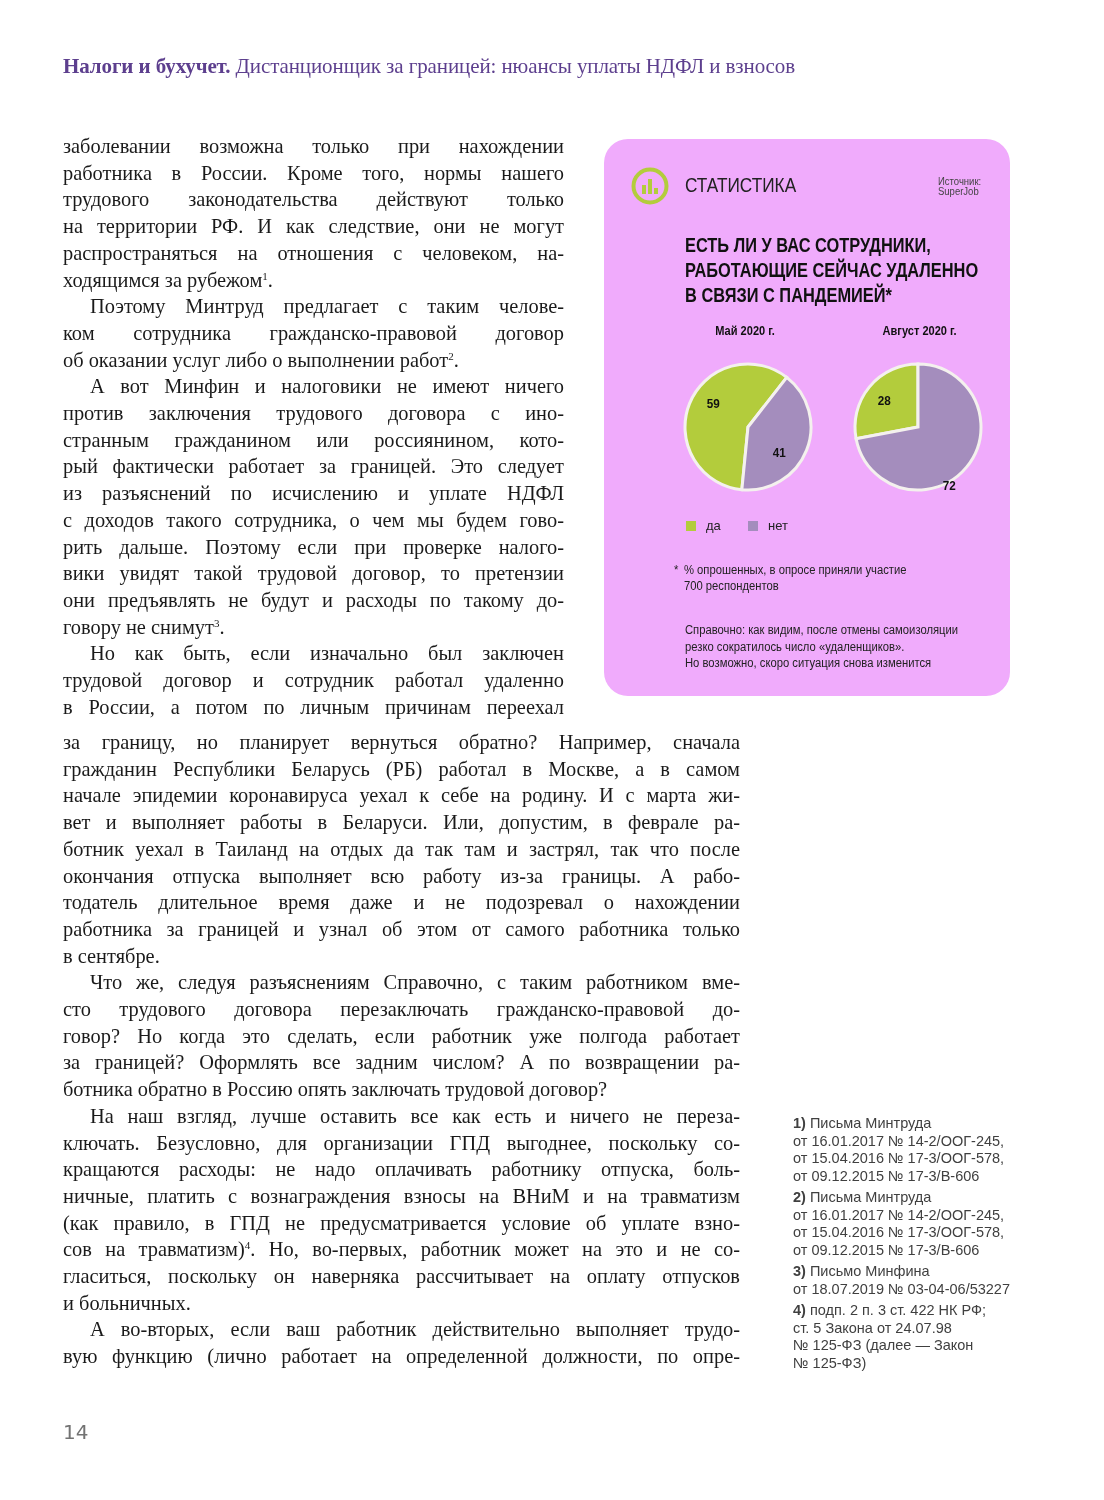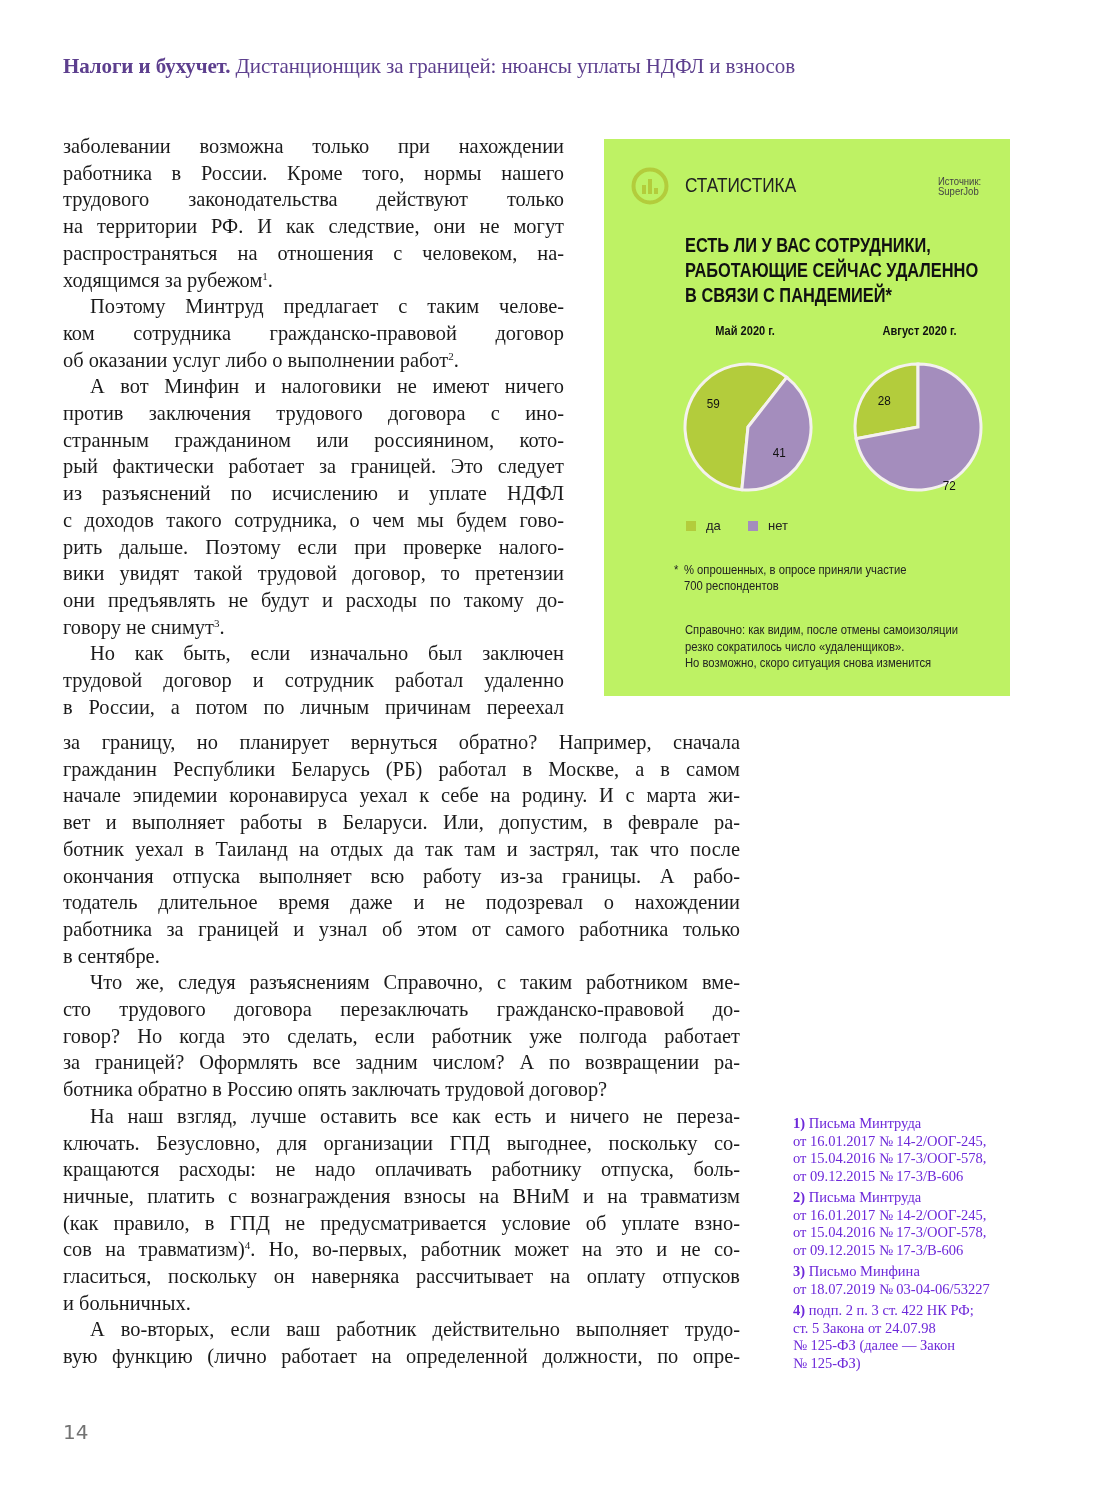--- a/index.html
+++ b/index.html
@@ -22,22 +22,23 @@
     .body-text .line { display: block; text-align: justify; text-align-last: justify; white-space: nowrap; }
     .body-text .line.last { text-align-last: left; }
     .body-text .ind { padding-left: 27px; }
     sup { font-size: 11px; line-height: 0; vertical-align: 7px; }
 
     .col-narrow { left: 63px; top: 133px; width: 501px; }
     .col-wide { left: 63px; top: 729px; width: 677px; }
 
     .stat-box {
       position: absolute; left: 604px; top: 139px; width: 406px; height: 557px;
-      background: #bef264;
+      background: #f0abfc;
       font-family: "Liberation Sans", sans-serif;
+      border-radius: 24px;
     }
     .stat-icon { position: absolute; left: 27px; top: 28px; width: 38px; height: 38px; }
     .stat-label {
       position: absolute; left: 81px; top: 34px; font-size: 21px; color: #222;
       letter-spacing: 0px; transform: scaleX(0.82); transform-origin: left top;
     }
     .stat-source {
       position: absolute; left: 334px; top: 38px; font-size: 10px; line-height: 10px;
       color: #444; text-align: left; transform: scaleX(0.95); transform-origin: left top;
     }
@@ -46,40 +47,40 @@
       font-weight: bold; color: #111; text-transform: uppercase;
       transform: scaleX(0.78); transform-origin: left top; white-space: nowrap;
     }
     .pie-title {
       position: absolute; top: 184px; font-size: 13px; font-weight: bold; color: #111;
       transform: scaleX(0.85); transform-origin: center top; white-space: nowrap;
     }
     .pie-wrap { position: absolute; top: 222px; width: 132px; height: 132px; }
     .pie-wrap svg { display: block; }
     .pie-value {
-      position: absolute; font-size: 13px; font-weight: normal; color: #111;
+      position: absolute; font-size: 13px; font-weight: bold; color: #111;
       transform: scaleX(0.9);
     }
     .legend { position: absolute; left: 82px; top: 379px; font-size: 13px; color: #222; }
     .legend-item { position: absolute; top: 0; white-space: nowrap; }
     .legend-swatch { display: inline-block; width: 10px; height: 10px; vertical-align: -1px; margin-right: 10px; }
     .stat-note {
       position: absolute; left: 70px; top: 423px; font-size: 12.5px; line-height: 16px; color: #222;
       transform: scaleX(0.9); transform-origin: left top; white-space: nowrap;
     }
     .stat-note .ast { position: absolute; left: 0; top: 0; }
     .stat-note .txt { padding-left: 11px; display: block; }
     .stat-ref {
       position: absolute; left: 81px; top: 483px; font-size: 12.5px; line-height: 16.5px; color: #222;
       transform: scaleX(0.9); transform-origin: left top; white-space: nowrap;
     }
 
     .footnotes {
       position: absolute; left: 793px; top: 1115px; width: 240px;
-      font-family: Liberation Serif, serif; font-size: 14.5px; line-height: 17.5px; color: #6d28d9;
+      font-family: Liberation Sans, sans-serif; font-size: 14.5px; line-height: 17.5px; color: #404040;
     }
     .footnote { margin-bottom: 4px; }
     .fn-num { font-weight: bold; }
     .footnote .fl { display: block; white-space: nowrap; }
 
     .page-number {
       position: absolute; left: 63px; top: 1420px;
       font-family: "DejaVu Sans", sans-serif; font-size: 20px; color: #737373;
     }
   </style>

